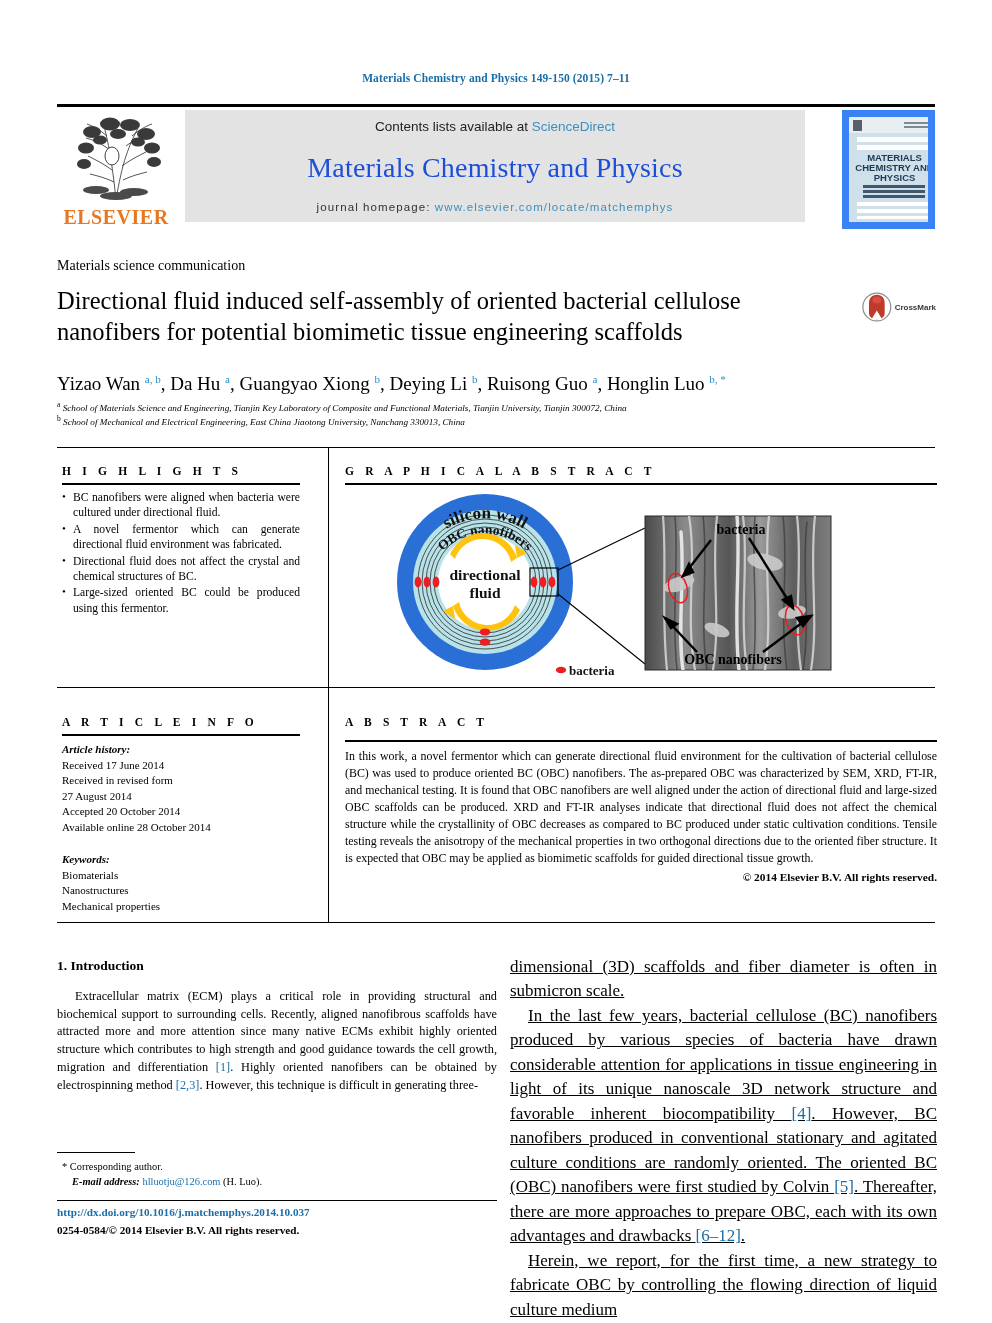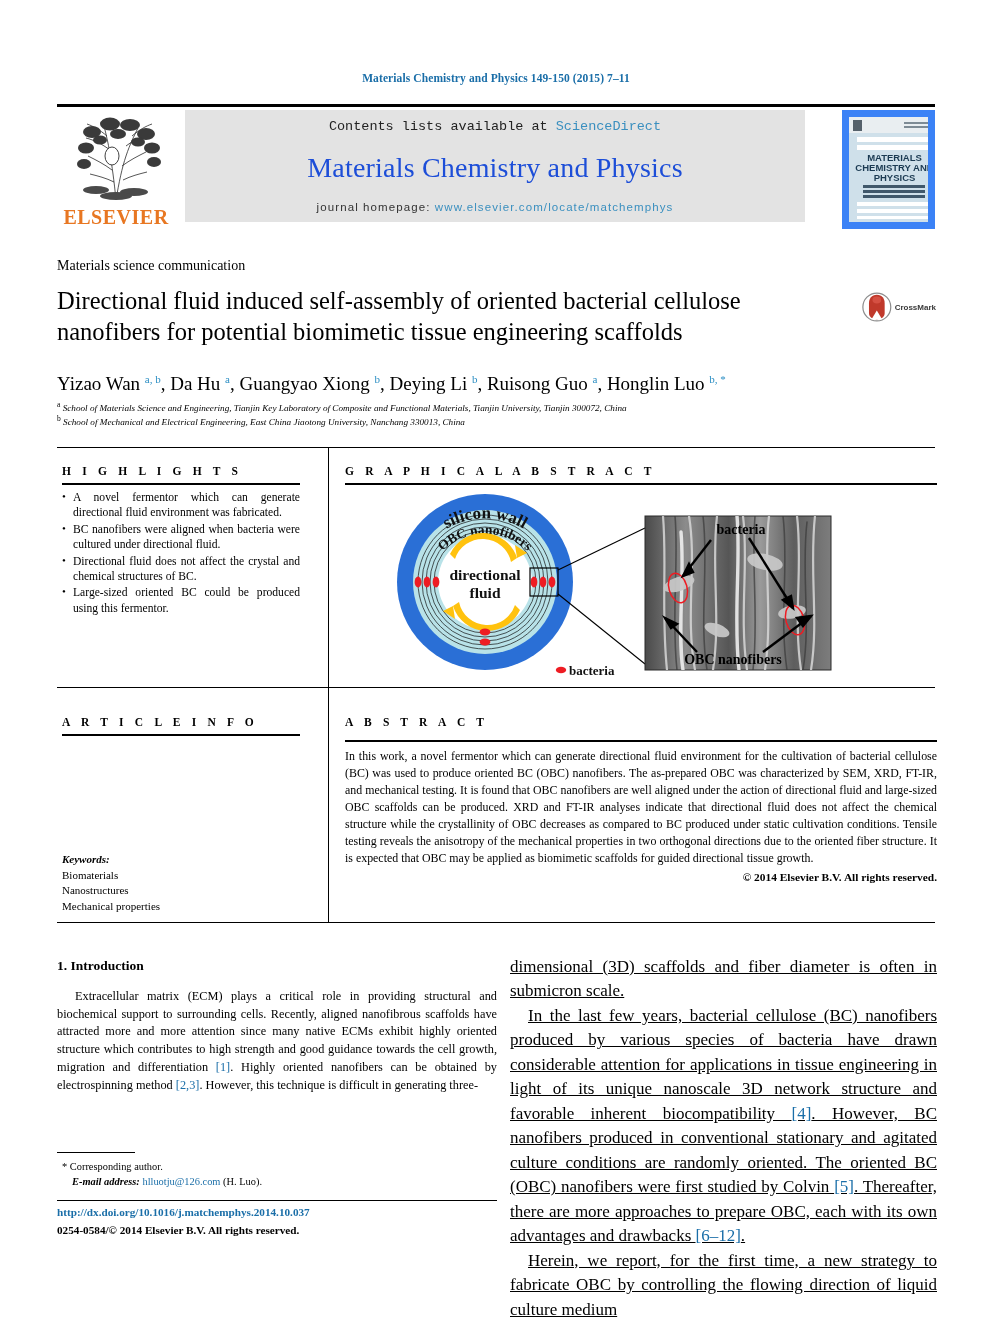--- a/index.html
+++ b/index.html
@@ -41,21 +41,21 @@
     font-family: "Liberation Serif", serif;
     font-size: 20px; color: #E87722; letter-spacing: .5px;
     line-height: 1; margin-top: 1px; font-weight: 700;
   }
   .grayband {
     position: absolute; left: 128px; top: 0; width: 620px; height: 112px;
     background: #e3e3e3;
     display: flex; flex-direction: column; align-items: center; justify-content: space-between;
     padding: 9px 0 9px 0;
   }
-  .contents-line { font-size: 13.5px; font-family: Liberation Mono, monospace; color:#222; }
+  .contents-line { font-size: 13.5px; font-family: Liberation Sans, sans-serif; color:#222; }
   .contents-line a { color: #3a8fbf; text-decoration: none; }
   .journal-name {
     font-family: Liberation Serif, serif;
     font-size: 28px; color: #1d4ed8; letter-spacing: .2px;
   }
   .homepage-line {
     font-family: "Liberation Sans", sans-serif;
     font-size: 11.5px; letter-spacing: 1.1px; color: #333;
   }
   .homepage-line a { color: #3a8fbf; text-decoration: none; }
@@ -282,22 +282,22 @@
   <div class="colhead" style="left:345px; top:465px;">G R A P H I C A L  A B S T R A C T</div>
   <div class="rule hr-med" style="left:345px; top:483px; width:592px;"></div>
 
   <div class="colhead" style="left:62px; top:716px;">A R T I C L E  I N F O</div>
   <div class="rule hr-med" style="left:62px; top:734px; width:238px;"></div>
 
   <div class="colhead" style="left:345px; top:716px;">A B S T R A C T</div>
   <div class="rule hr-med" style="left:345px; top:740px; width:592px;"></div>
 
   <div class="hl-list">
+      <div class="hl-item">BC nanofibers were aligned when bacteria were cultured under directional fluid.</div>
       <div class="hl-item">A novel fermentor which can generate directional fluid environment was fabricated.</div>
-      <div class="hl-item">BC nanofibers were aligned when bacteria were cultured under directional fluid.</div>
       <div class="hl-item">Directional fluid does not affect the crystal and chemical structures of BC.</div>
       <div class="hl-item">Large-sized oriented BC could be produced using this fermentor.</div>
     </div>
 
   <div class="ga-box">
     <svg width="590" height="190" viewBox="0 0 590 190">
 
       <circle cx="140" cy="90" r="88" fill="#2a6fd6"></circle>
       <circle cx="140" cy="90" r="72" fill="#b8e2e8"></circle>
       <circle cx="140" cy="90" r="47" fill="#ffffff"></circle>
@@ -410,20 +410,28 @@
           <polygon points="320,126 332,132 326,136"></polygon>
           <line x1="418" y1="160" x2="466" y2="124"></line>
           <polygon points="466,124 452,126 458,134"></polygon>
         </g>
         <text x="396" y="42" font-family="Liberation Serif, serif" font-size="14" font-weight="bold" fill="#000" text-anchor="middle">bacteria</text>
         <text x="388" y="172" font-family="Liberation Serif, serif" font-size="14" font-weight="bold" fill="#000" text-anchor="middle">OBC nanofibers</text>
       </g>
     </svg>
   </div>
 
+  <div class="ai-body">
+      <div class="it">Article history:</div>
+      <div>Received 17 June 2014</div>
+      <div>Received in revised form</div>
+      <div>27 August 2014</div>
+      <div>Accepted 20 October 2014</div>
+      <div>Available online 28 October 2014</div>
+    </div>
   <div class="kw-block">
       <div class="it">Keywords:</div>
       <div>Biomaterials</div>
       <div>Nanostructures</div>
       <div>Mechanical properties</div>
     </div>
 
   <div class="abs-body">
     <div>In this work, a novel fermentor which can generate directional fluid environment for the cultivation of bacterial cellulose (BC) was used to produce oriented BC (OBC) nanofibers. The as-prepared OBC was characterized by SEM, XRD, FT-IR, and mechanical testing. It is found that OBC nanofibers are well aligned under the action of directional fluid and large-sized OBC scaffolds can be produced. XRD and FT-IR analyses indicate that directional fluid does not affect the chemical structure while the crystallinity of OBC decreases as compared to BC produced under static cultivation conditions. Tensile testing reveals the anisotropy of the mechanical properties in two orthogonal directions due to the oriented fiber structure. It is expected that OBC may be applied as biomimetic scaffolds for guided directional tissue growth.</div>
     <div class="abs-copy">© 2014 Elsevier B.V. All rights reserved.</div>

